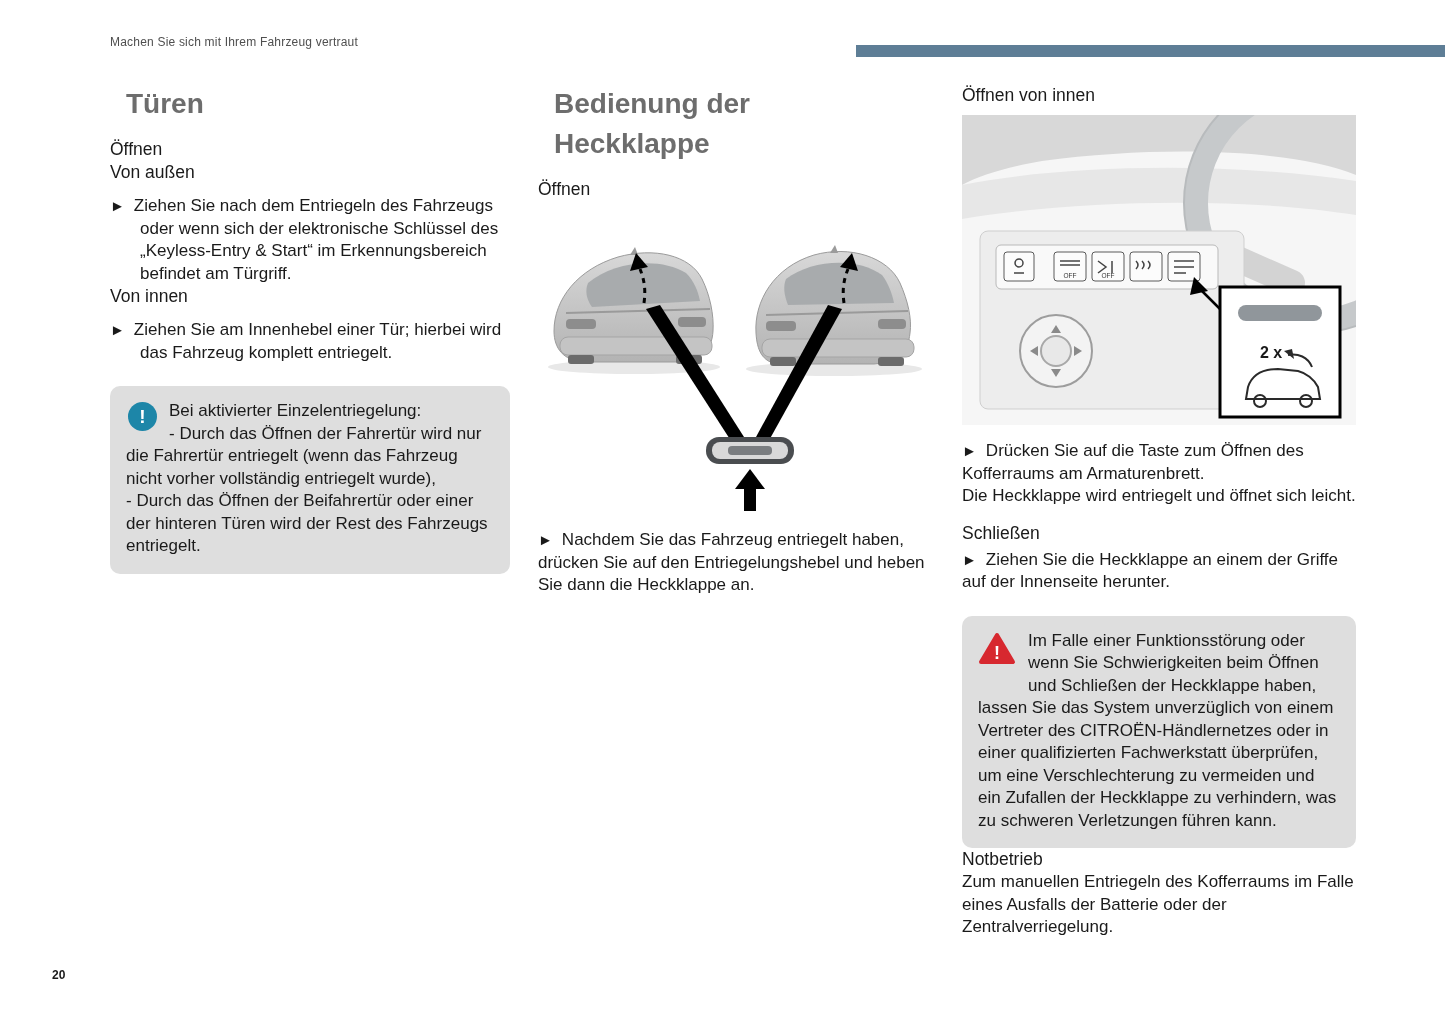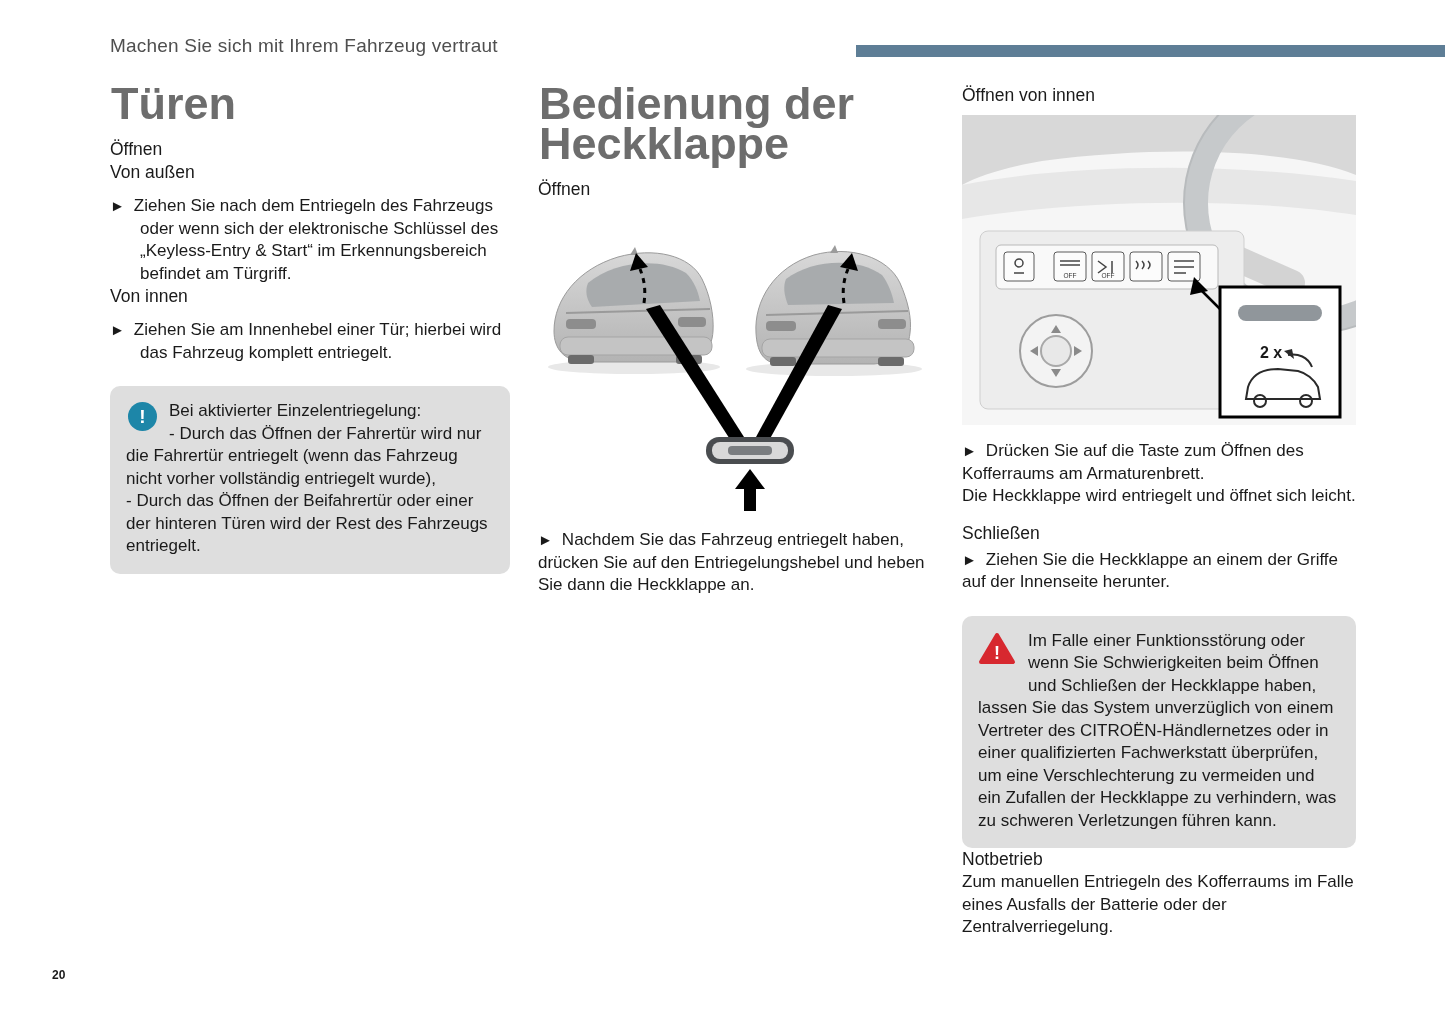--- a/index.html
+++ b/index.html
@@ -1,26 +1,26 @@
 <!DOCTYPE html>
 <html><head>
 <meta charset="utf-8">
 <style>
   html,body{margin:0;padding:0}
   body{
     width:1445px;height:1018px;position:relative;background:#ffffff;
     font-family:"Liberation Sans",sans-serif;color:#1a1a1a;overflow:hidden;
   }
-  .header{position:absolute;left:110px;top:35px;font-size:19px;color:#4f4f4f;letter-spacing:.2px}
+  .header{position:absolute;left:110px;top:35px;font-size:12px;color:#4f4f4f;letter-spacing:.2px}
   .accent-bar{position:absolute;left:856px;top:45px;right:0;height:12px;background:#5e7e96}
   .col{position:absolute;top:84px}
   .col1{left:110px;width:400px}
   .col2{left:538px;width:392px}
   .col3{left:962px;width:394px}
-  .title{font-size:45px;line-height:40px;font-weight:600;color:#6d6d6d;margin:0 1px 14px;white-space:pre-line}
+  .title{font-size:28px;line-height:40px;font-weight:600;color:#6d6d6d;margin:0 16px 14px;white-space:pre-line}
   h3{font-size:17.5px;line-height:23px;font-weight:400;margin:0}
   .mt14{margin-top:14px}
   .mt16{}
   .bullet{font-size:17px;line-height:22.5px;margin-top:11px}
   .hang{padding-left:30px;text-indent:-30px}
   .arrow{margin-right:9px;font-size:15px}
   .pre{white-space:pre-line}
   .body-text{font-size:17px;line-height:22.5px}
   .infobox{margin-top:22px;background:#dedede;border-radius:10px;padding:14px 16px 16px;font-size:17px;line-height:22.5px}
   .info-icon{float:left;width:29px;height:29px;border-radius:50%;background:#1d86a8;color:#fff;text-align:center;line-height:29px;font-size:19px;font-weight:700;margin:2px 12px 6px 2px}

